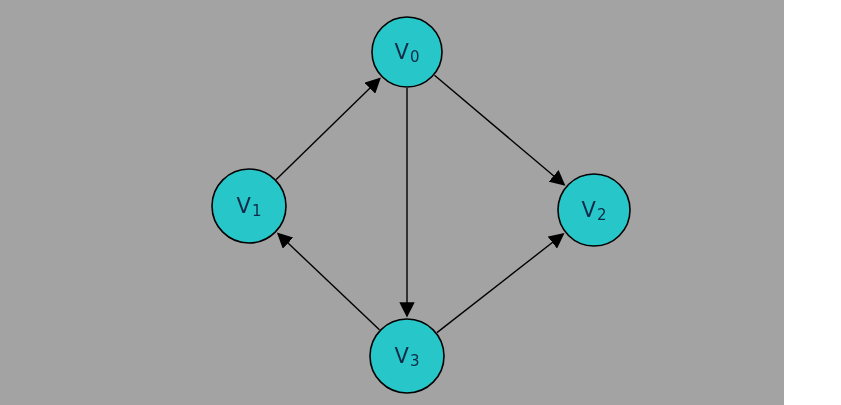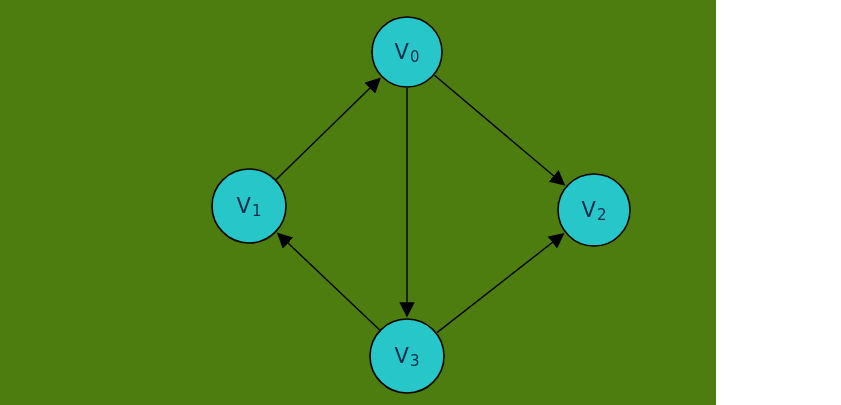--- a/index.html
+++ b/index.html
@@ -3,23 +3,23 @@
 <meta charset="utf-8">
 <style>
   html, body {
     margin: 0;
     padding: 0;
     background: #ffffff;
     font-family: "DejaVu Sans", "Liberation Sans", sans-serif;
   }
   .stage {
     position: relative;
-    width: 716px;
+    width: 784px;
     height: 405px;
-    background: #4d7c0f;
+    background: #a3a3a3;
     overflow: hidden;
     text-align: right;
   }
   svg text {
     user-select: none;
   }
 </style>
 </head>
 <body>
 

